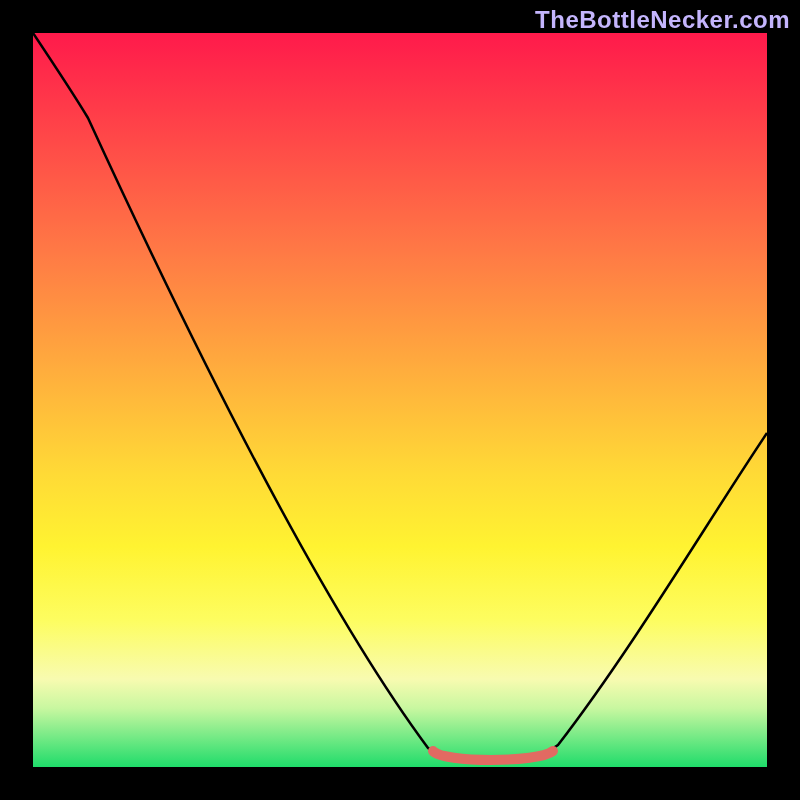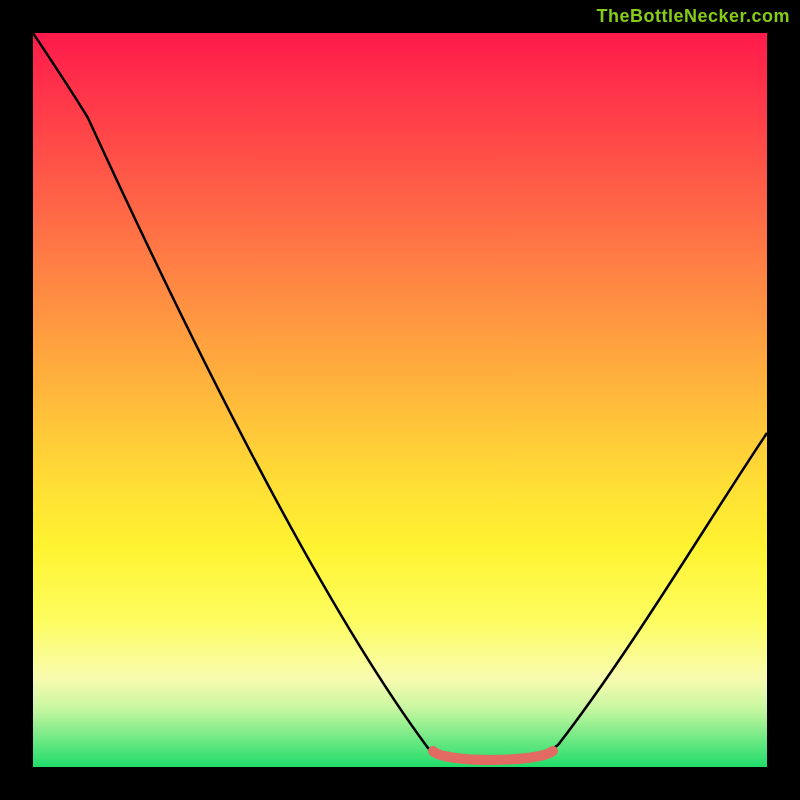--- a/index.html
+++ b/index.html
@@ -14,22 +14,22 @@
   .frame {
     position: relative;
     width: 800px;
     height: 800px;
     background: #000;
   }
   .watermark {
     position: absolute;
     top: 6px;
     right: 10px;
-    color: #84cc16;
-    font-size: 18px;
+    color: #c4b5fd;
+    font-size: 24px;
     font-weight: bold;
     letter-spacing: 0.5px;
     z-index: 3;
   }
   .plot-area {
     position: absolute;
     left: 33px;
     top: 33px;
     width: 734px;
     height: 734px;

